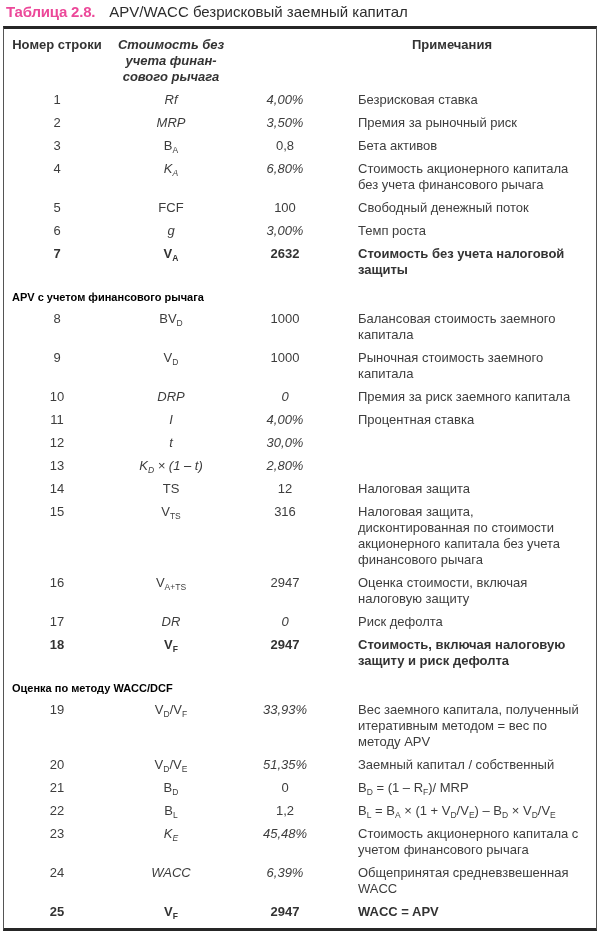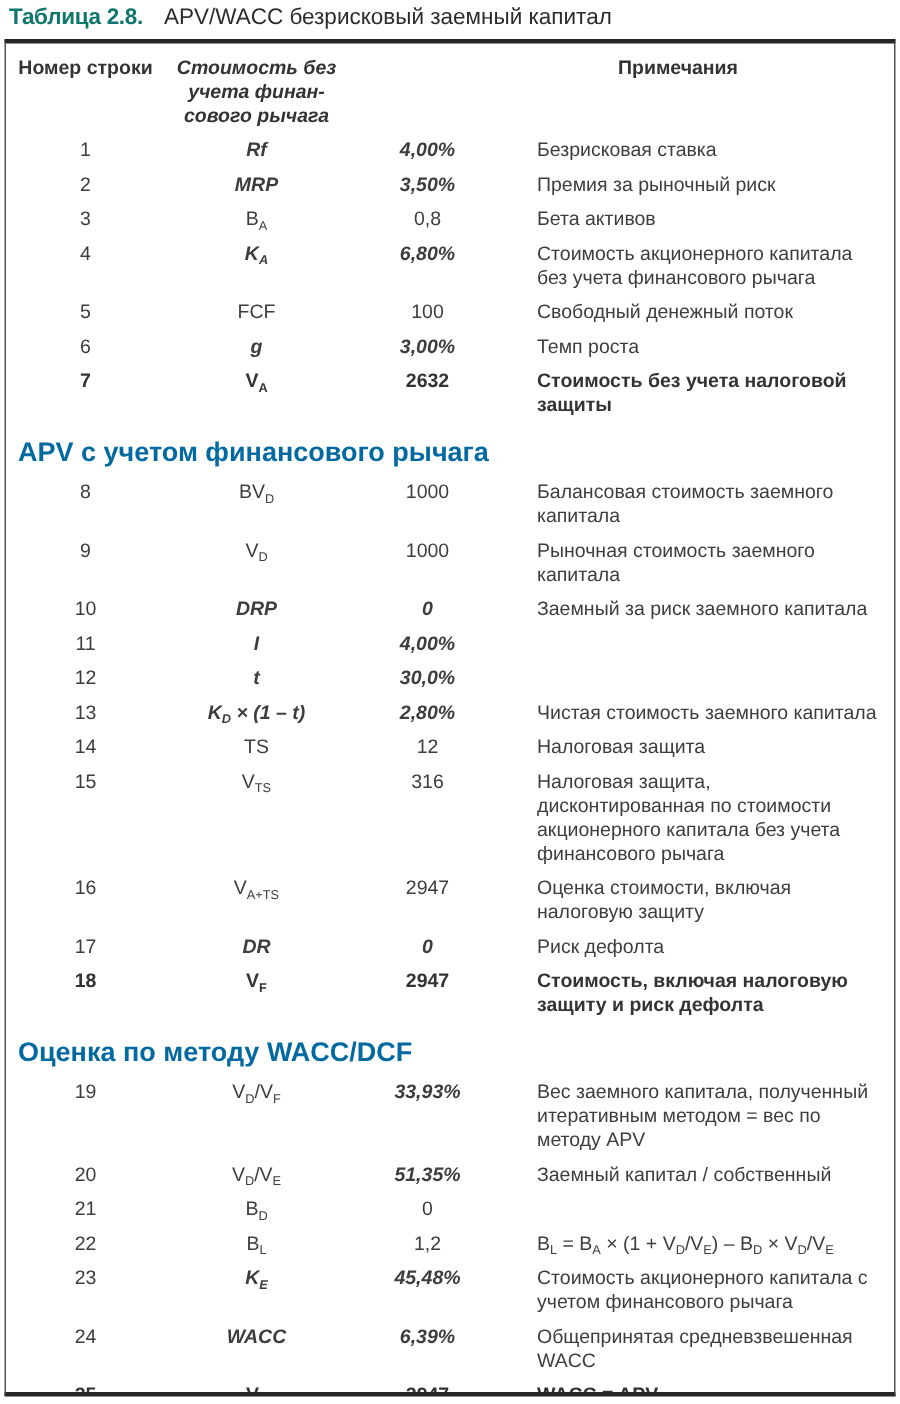--- a/index.html
+++ b/index.html
@@ -11,21 +11,21 @@
     overflow: hidden;
   }
   .page-title {
     padding: 3px 6px 0 6px;
     font-size: 15px;
     color: #2c2c2c;
     white-space: nowrap;
   }
   .page-title .t-label {
     font-weight: bold;
-    color: #0f766e;
+    color: #ec4899;
     margin-right: 14px;
     letter-spacing: -0.2px;
   }
   .table-box {
     box-sizing: border-box;
     margin: 6px 3px 0 3px;
     width: 594px;
     height: 905px;
     border-top: 3px solid #262626;
     border-bottom: 3px solid #262626;
@@ -47,25 +47,25 @@
   }
   .hdr-num   { text-align: center; }
   .hdr-sym   { text-align: center; white-space: pre-line; font-style: italic; }
   .hdr-notes { text-align: center; padding-right: 30px; }
   .data-row { padding: 3px 0 4px 0; }
   .cell-num { text-align: center; }
   .cell-sym { text-align: center; }
   .cell-val { text-align: center; }
   .cell-note { text-align: left; padding-left: 20px; padding-right: 10px; max-width: 250px; }
   .data-row.bold { font-weight: bold; color: #333; }
-  .sym-italic, .val-italic { font-style: italic; font-weight: bold; }
+  .sym-italic, .val-italic { font-style: italic; }
   .section-heading {
     font-weight: bold;
-    font-size: 18px;
-    color: #0369a1;
+    font-size: 11px;
+    color: #000000;
     padding: 9px 0 5px 8px;
   }
   sub {
     font-size: 8.5px;
     line-height: 0;
     vertical-align: -3px;
     letter-spacing: 0;
   }
 </style>
 </head>
@@ -137,37 +137,37 @@
       <div class="grid-row data-row">
         <div class="cell-num">9</div>
         <div class="cell-sym">V<sub>D</sub></div>
         <div class="cell-val">1000</div>
         <div class="cell-note">Рыночная стоимость заемного капитала</div>
       </div>
       <div class="grid-row data-row">
         <div class="cell-num">10</div>
         <div class="cell-sym sym-italic">DRP</div>
         <div class="cell-val val-italic">0</div>
-        <div class="cell-note">Заемный за риск заемного капитала</div>
+        <div class="cell-note">Премия за риск заемного капитала</div>
       </div>
       <div class="grid-row data-row">
         <div class="cell-num">11</div>
         <div class="cell-sym sym-italic">I</div>
         <div class="cell-val val-italic">4,00%</div>
+        <div class="cell-note">Процентная ставка</div>
       </div>
       <div class="grid-row data-row">
         <div class="cell-num">12</div>
         <div class="cell-sym sym-italic">t</div>
         <div class="cell-val val-italic">30,0%</div>
       </div>
       <div class="grid-row data-row">
         <div class="cell-num">13</div>
         <div class="cell-sym sym-italic">K<sub>D</sub> × (1 – t)</div>
         <div class="cell-val val-italic">2,80%</div>
-        <div class="cell-note">Чистая стоимость заемного капитала</div>
       </div>
       <div class="grid-row data-row">
         <div class="cell-num">14</div>
         <div class="cell-sym">TS</div>
         <div class="cell-val">12</div>
         <div class="cell-note">Налоговая защита</div>
       </div>
       <div class="grid-row data-row">
         <div class="cell-num">15</div>
         <div class="cell-sym">V<sub>TS</sub></div>
@@ -202,20 +202,21 @@
       <div class="grid-row data-row">
         <div class="cell-num">20</div>
         <div class="cell-sym">V<sub>D</sub>/V<sub>E</sub></div>
         <div class="cell-val val-italic">51,35%</div>
         <div class="cell-note">Заемный капитал / собственный</div>
       </div>
       <div class="grid-row data-row">
         <div class="cell-num">21</div>
         <div class="cell-sym">B<sub>D</sub></div>
         <div class="cell-val">0</div>
+        <div class="cell-note">B<sub>D</sub> = (1 – R<sub>F</sub>)/ MRP</div>
       </div>
       <div class="grid-row data-row">
         <div class="cell-num">22</div>
         <div class="cell-sym">B<sub>L</sub></div>
         <div class="cell-val">1,2</div>
         <div class="cell-note">B<sub>L</sub> = B<sub>A</sub> × (1 + V<sub>D</sub>/V<sub>E</sub>) – B<sub>D</sub> × V<sub>D</sub>/V<sub>E</sub></div>
       </div>
       <div class="grid-row data-row">
         <div class="cell-num">23</div>
         <div class="cell-sym sym-italic">K<sub>E</sub></div>

